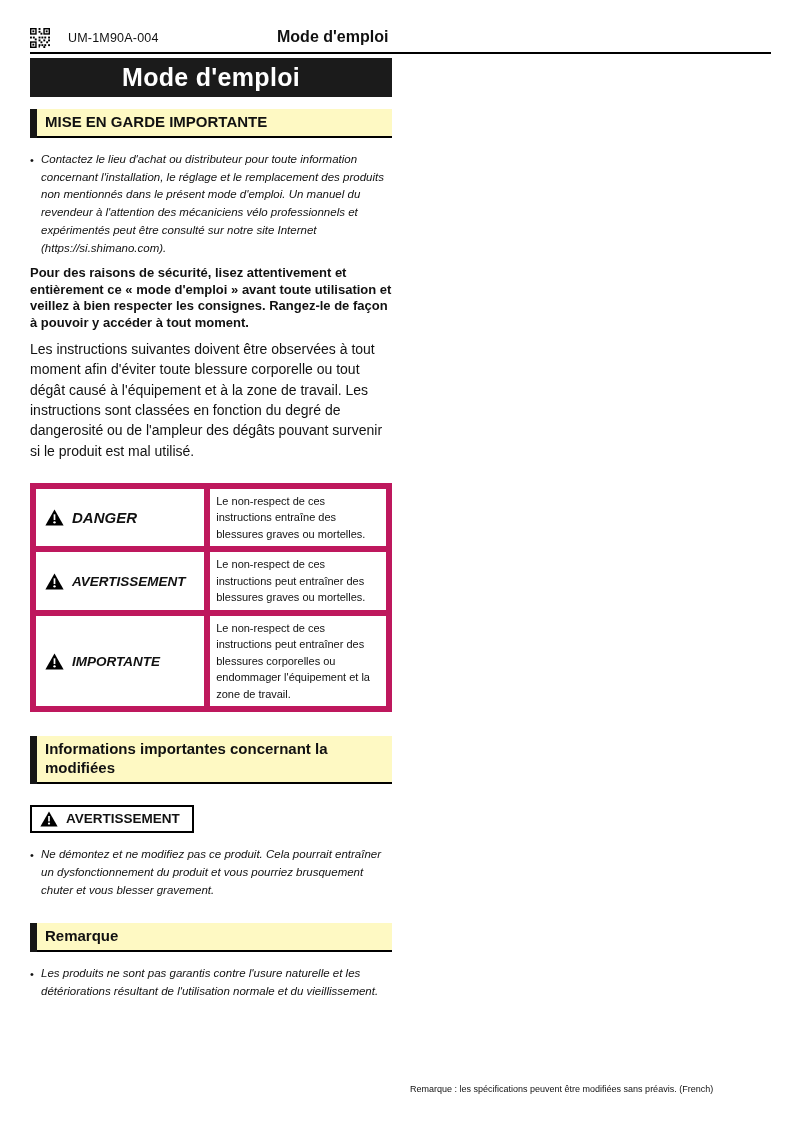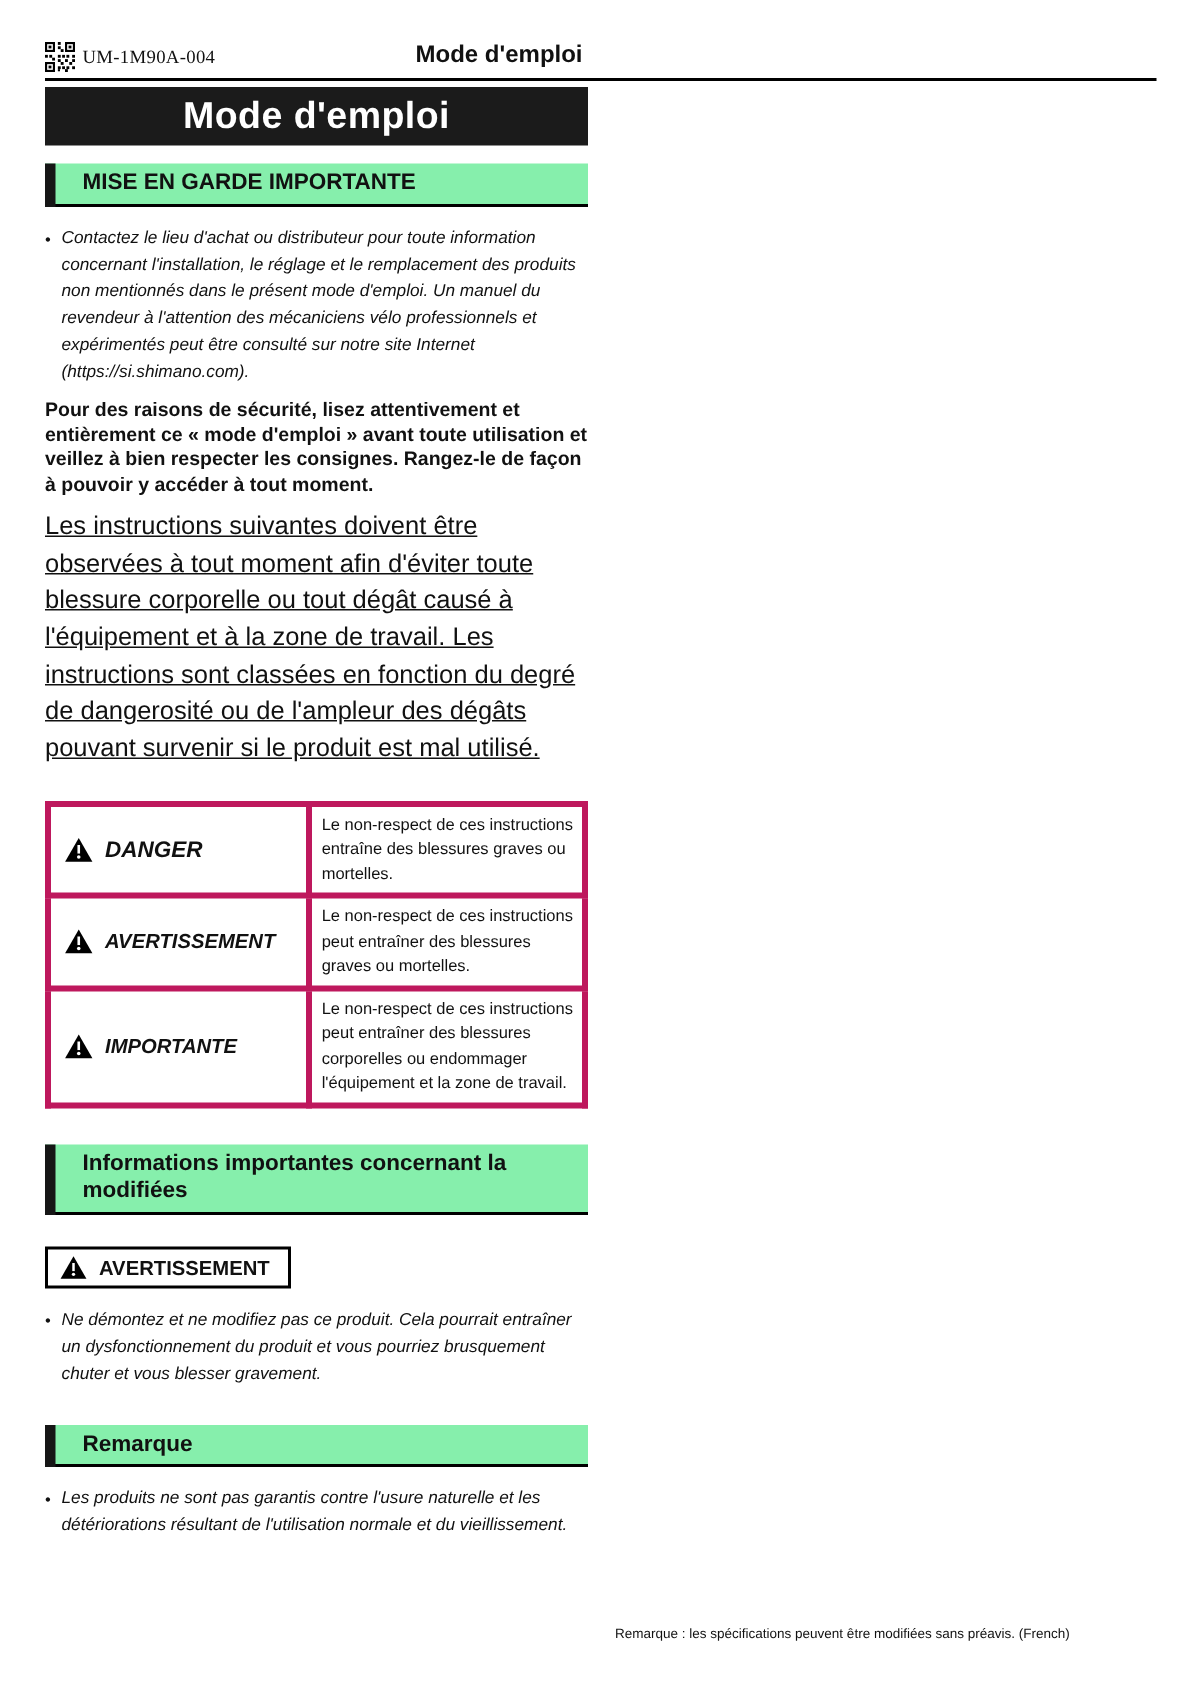--- a/index.html
+++ b/index.html
@@ -5,53 +5,53 @@
   * { margin:0; padding:0; box-sizing:border-box; }
   html,body { background:#ffffff; }
   body {
     width:802px; height:1134px; position:relative; overflow:hidden;
     font-family:"Liberation Sans", sans-serif; color:#111111;
   }
   .page { position:absolute; inset:0; }
 
   
   .top-header { position:absolute; top:28px; left:30px; right:30px; height:22px; }
-  .doc-id { display:flex; align-items:center; gap:5px; position:absolute; left:0; top:0;font-family:Liberation Serif, serif; }
+  .doc-id { display:flex; align-items:center; gap:18px; position:absolute; left:0; top:0; }
   .doc-id .qr { width:20px; height:20px; display:block; }
   .doc-id .num { font-size:12.5px; color:#111; letter-spacing:0.2px; }
   .top-title { position:absolute; left:247px; top:0px; font-size:16px; font-weight:bold; }
   .top-rule { position:absolute; top:52px; left:30px; right:31px; height:2px; background:#000; }
 
   
   .content { position:absolute; left:30px; top:58px; width:362px; }
 
   .banner {
     background:#1b1b1b; color:#fff; height:39px;
     display:flex; align-items:center; justify-content:center;
     font-size:25px; font-weight:bold; letter-spacing:0.3px;
   }
 
   .section-header {
-    position:relative; background:#86efac; border-bottom:2px solid #000;
-    padding:4px 10px 4px 25px; font-weight:bold; font-size:15px; line-height:1.25;
+    position:relative; background:#fef9c3; border-bottom:2px solid #000;
+    padding:4px 10px 4px 15px; font-weight:bold; font-size:15px; line-height:1.25;
     margin-top:12px;
   }
   .section-header::before {
     content:""; position:absolute; left:0; top:0; bottom:-2px; width:7px; background:#161616;
   }
 
   .bullet-item { display:flex; margin-top:13px; }
   .bullet-item .dot { width:11px; flex:0 0 11px; font-size:11px; line-height:1.55; padding-top:1px; }
   .bullet-item .txt { flex:1; font-size:11.5px; line-height:1.55;font-style:italic; }
 
   .bold-para { margin-top:7px; font-size:13px; font-weight:bold; line-height:1.3; }
-  .normal-para { margin-top:7px; font-size:17px; line-height:1.45;text-decoration:underline; }
+  .normal-para { margin-top:7px; font-size:14px; line-height:1.45; }
 
   table.danger { border-collapse:collapse; width:362px; margin-top:22px; }
-  table.danger td { border:4px solid #be185d; vertical-align:middle; }
+  table.danger td { border:6px solid #be185d; vertical-align:middle; }
   td.label-cell { width:175px; padding:6px 4px 6px 9px; }
   .label-inner { display:flex; align-items:center; gap:8px; font-weight:bold;font-style:italic; }
   .label-inner.size-lg { font-size:15px; }
   .label-inner.size-md { font-size:13.5px; }
   td.desc-cell { width:187px; padding:4px 6px; font-size:11px; line-height:1.5; }
   .tri { width:19px; height:17px; flex:0 0 19px; display:block; }
 
   .warn-box {
     display:inline-flex; align-items:center; gap:8px;
     border:2px solid #000; padding:4px 12px 4px 8px; margin-top:21px;

